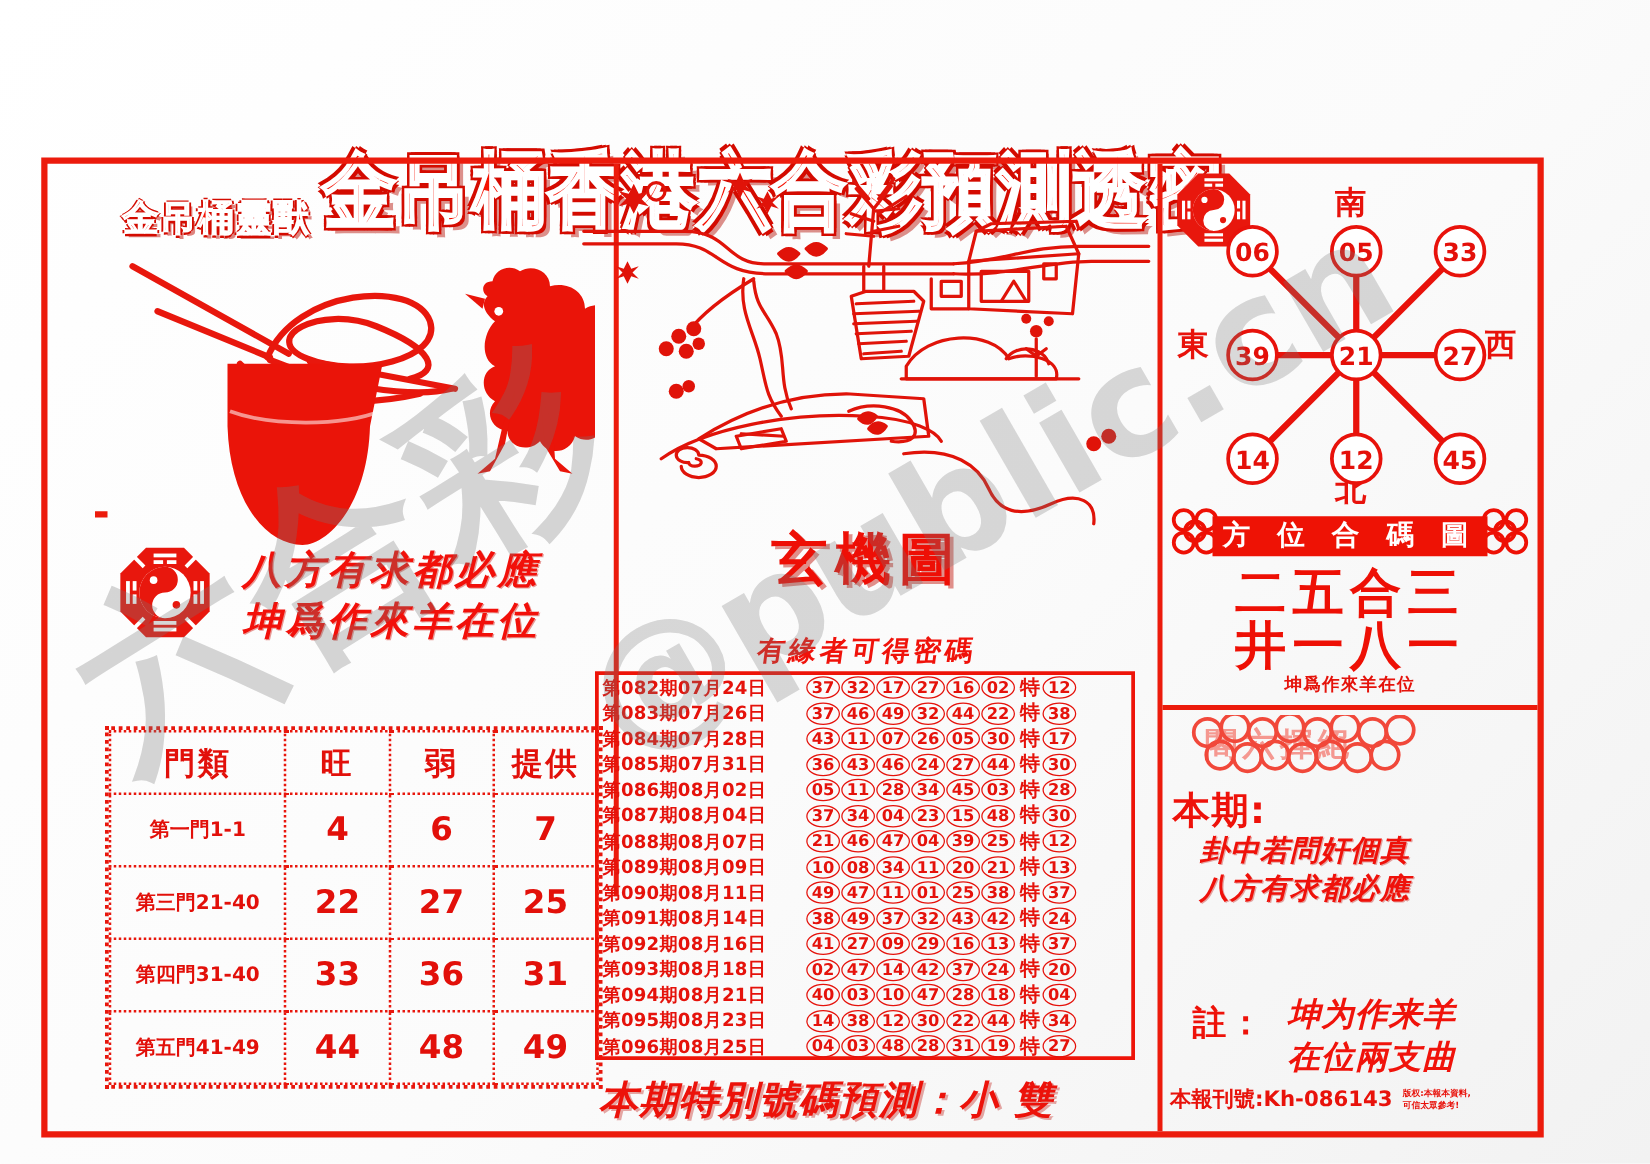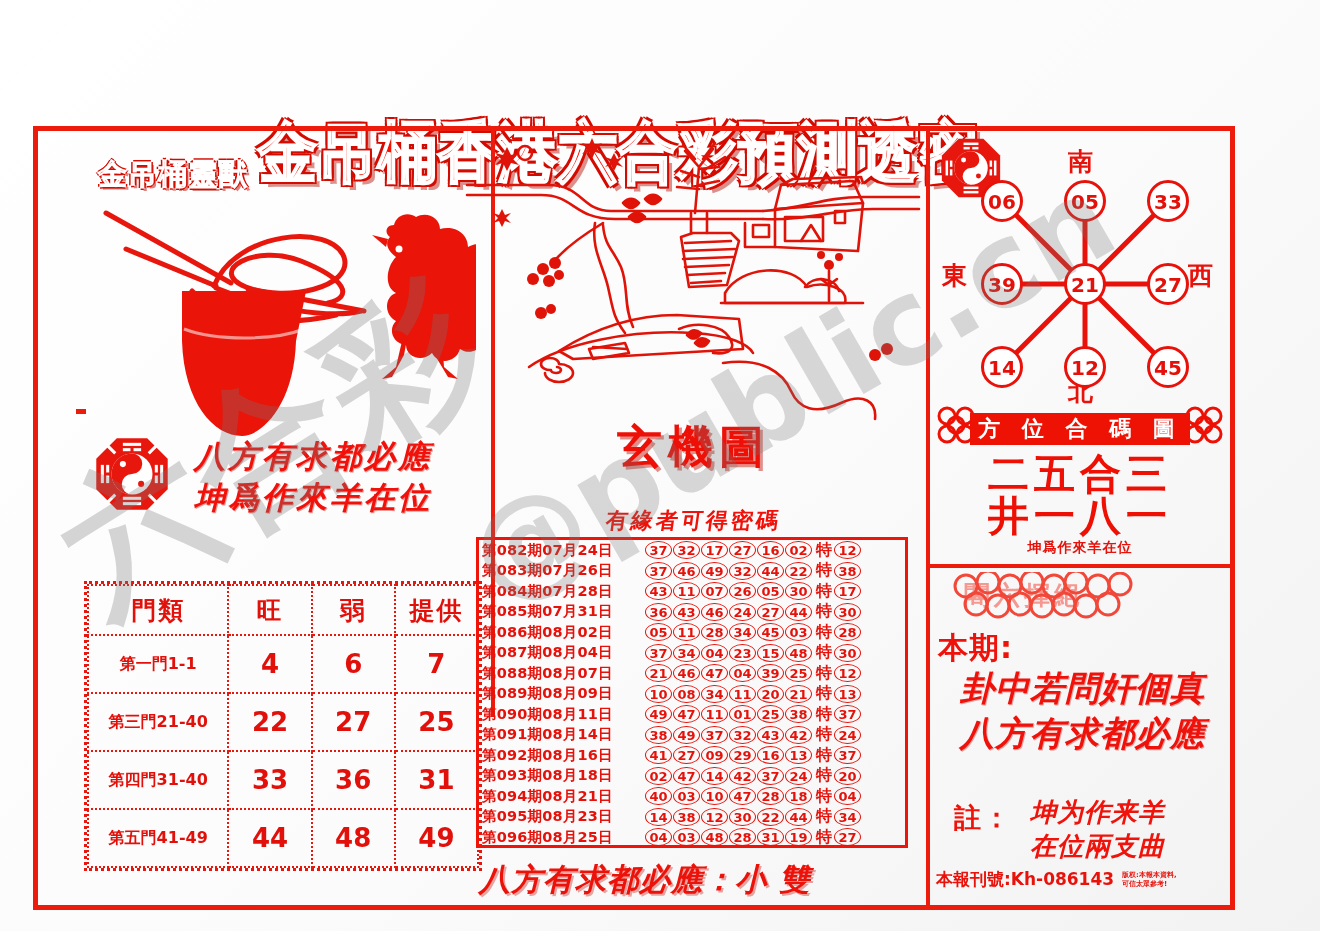--- a/index.html
+++ b/index.html
@@ -157,21 +157,21 @@
     position:absolute;left:22px;top:4px;width:190px;height:48px;
     font-size:26px;font-weight:bold;color:#f02a1a;letter-spacing:4px;
     opacity:.85;
   }
   #benqi{
     position:absolute;left:8px;top:60px;
     font-size:30px;font-weight:bold;color:#ee120a;letter-spacing:1px;
   }
   #verseRight{
     position:absolute;left:30px;top:98px;width:270px;
-    font-size:34px;font-weight:bold;color:#ef110a;line-height:1.32;
+    font-size:23px;font-weight:bold;color:#ef110a;line-height:1.32;
     letter-spacing:1px;font-style:italic;
     text-shadow:1px 1px 0 rgba(195,10,0,.35);
   }
   #zhuLabel{
     position:absolute;left:24px;top:232px;
     font-size:27px;font-weight:bold;color:#ee1209;letter-spacing:2px;
   }
   #zhuText{
     position:absolute;left:100px;top:228px;width:200px;
     font-size:26px;font-weight:bold;color:#f0130b;line-height:1.3;
@@ -575,21 +575,21 @@
             <span class="ball">48</span>
             <span class="ball">28</span>
             <span class="ball">31</span>
             <span class="ball">19</span>
             <span class="te">特</span>
             <span class="ball">27</span>
           </div>
         </div>
     </div>
 
-    <div id="specialPredict">八方有求都必應：小  雙</div>
+    <div id="specialPredict">本期特別號碼預測：小  雙</div>
   </div>
 
   <div id="colRight">
 
     <div id="rightTop">
 
       <svg id="bagua2" viewBox="0 0 100 100">
         <polygon points="30,3 70,3 97,30 97,70 70,97 30,97 3,70 3,30" fill="#e8170d"></polygon>
         <g fill="#fff">
           <rect x="38" y="9" width="24" height="4"></rect>

